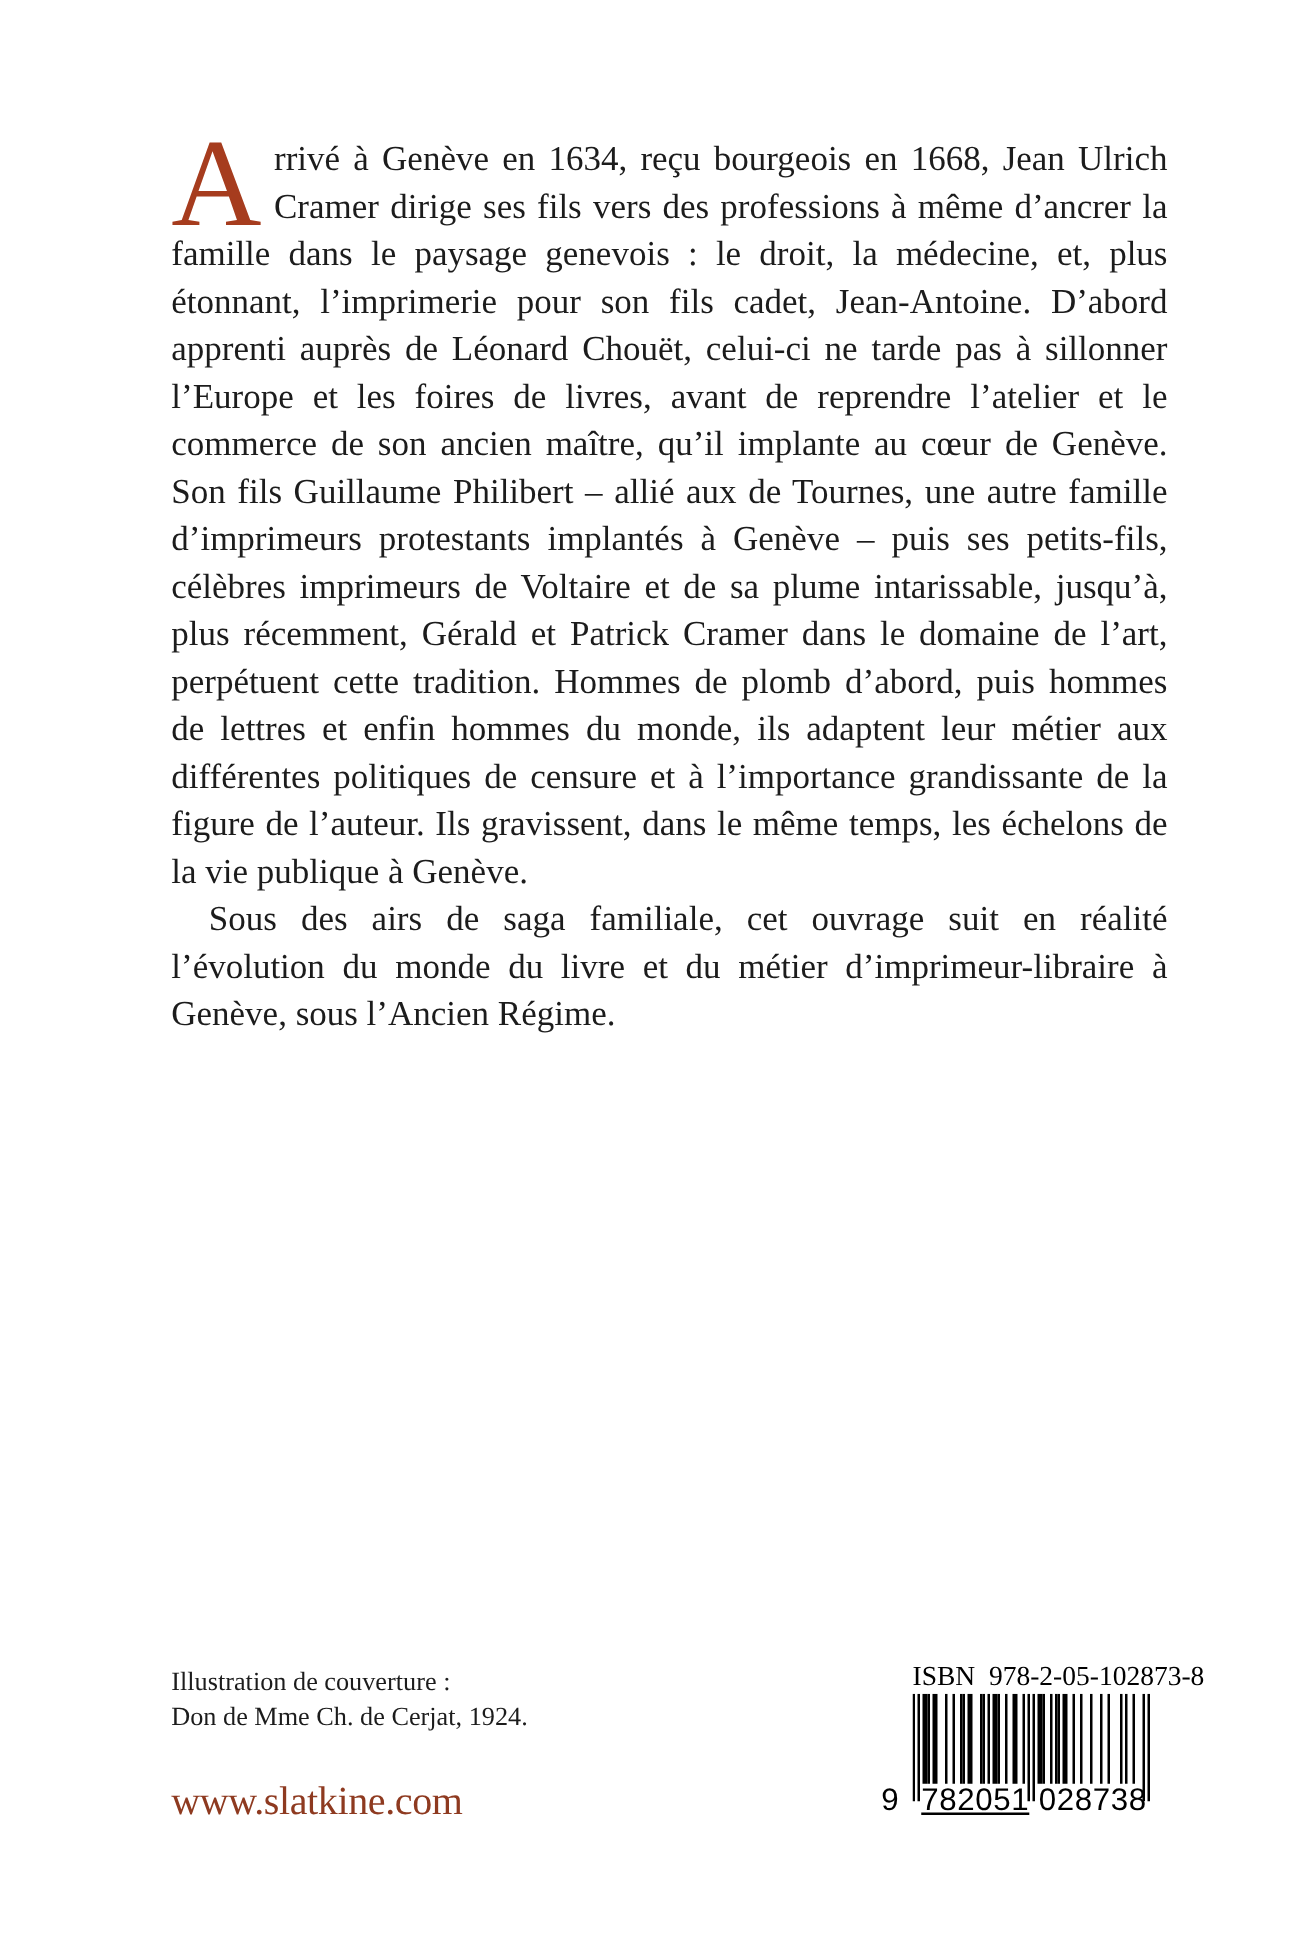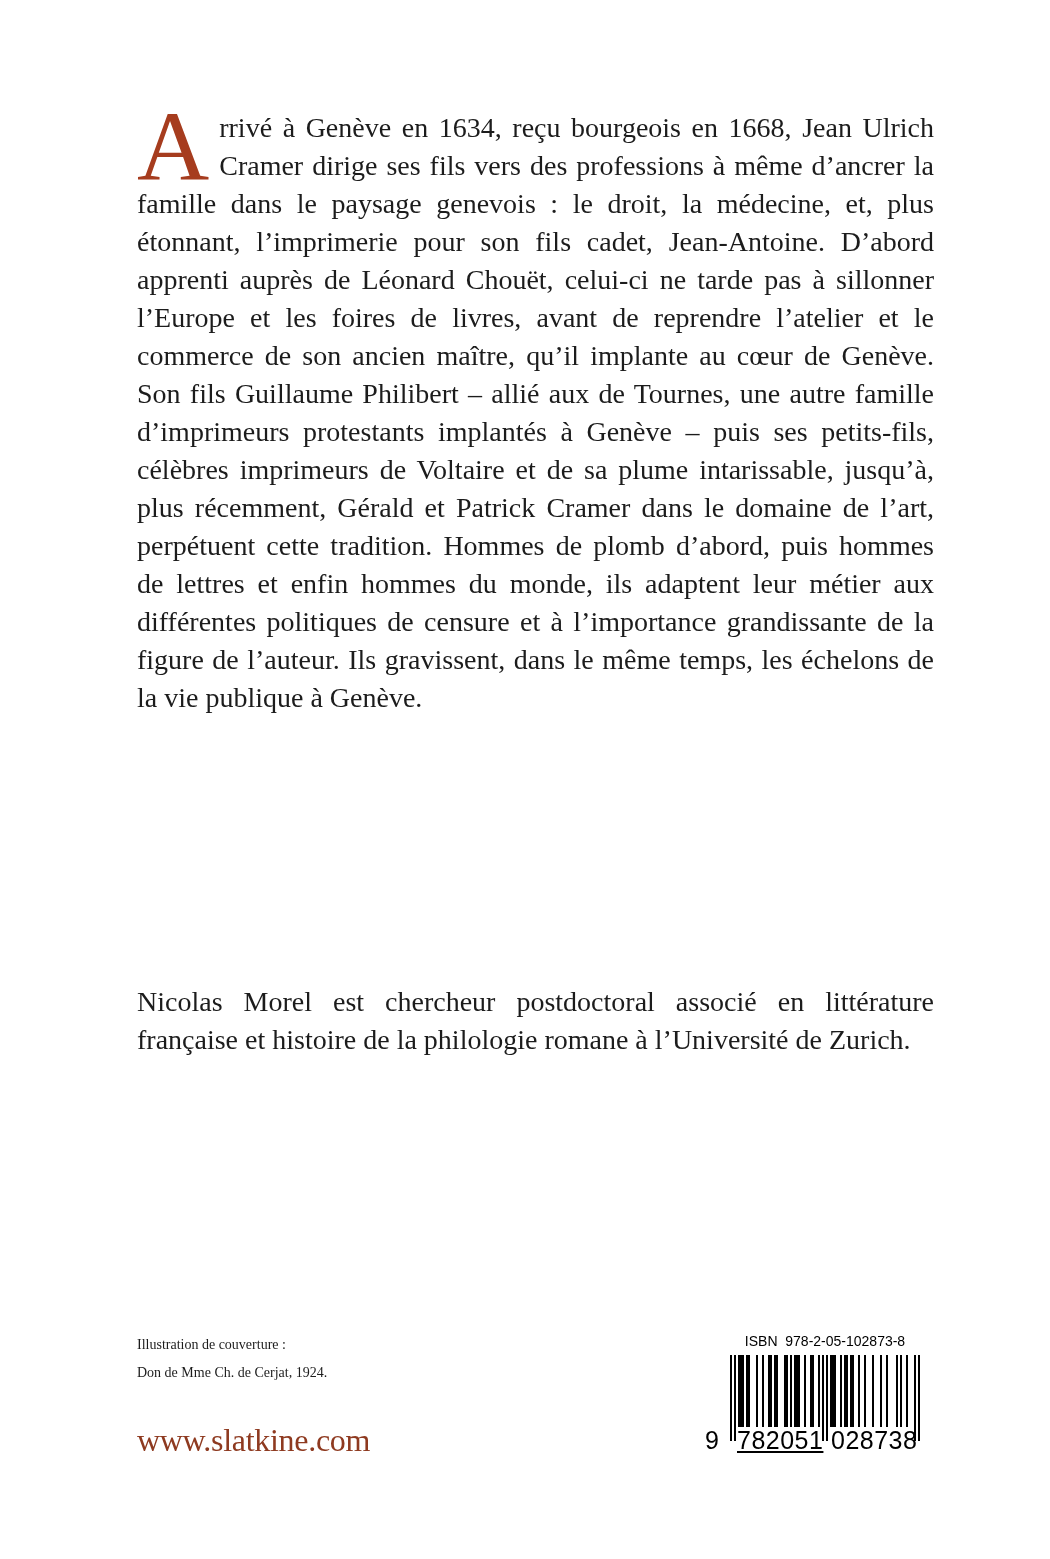--- a/index.html
+++ b/index.html
@@ -44,21 +44,21 @@
     width: 797px;
   }
 
   .credits {
     position: absolute;
     left: 137px;
     top: 1331px;
   }
   .credit-line {
     margin: 0;
-    font-size: 14px;
+    font-size: 21px;
     line-height: 28px;
     color: #1C1C1C;
   }
 
   .website {
     position: absolute;
     left: 137px;
     top: 1422px;
     margin: 0;
     font-size: 32px;
@@ -70,22 +70,22 @@
     position: absolute;
     left: 705px;
     top: 1329px;
     width: 222px;
     height: 132px;
   }
   .isbn-label {
     margin-left: 25px;
     width: 190px;
     text-align: center;
-    font-family: Liberation Sans, sans-serif;
-    font-size: 14px;
+    font-family: Liberation Serif, serif;
+    font-size: 22px;
     line-height: 24px;
     white-space: pre;
     color: #000000;
   }
   .barcode {
     margin-left: 25px;
     margin-top: 2px;
     width: 190px;
     height: 88px;
   }
@@ -104,25 +104,23 @@
   .d1 { left: 32px;  width: 84px; text-align: left; letter-spacing: 0.5px; text-decoration: underline; }
   .d2 { left: 126px; width: 84px; text-align: right; letter-spacing: 0.5px; }
 </style>
 </head>
 <body>
 
 <div class="page">
 
   <section class="synopsis">
     <p class="body-par lead"><span class="dropcap" style="color: rgb(166, 60, 30);">A</span><span>rrivé à Genève en 1634, reçu bourgeois en 1668, Jean Ulrich Cramer dirige ses fils vers des professions à même d’ancrer la famille dans le paysage genevois : le droit, la médecine, et, plus étonnant, l’imprimerie pour son fils cadet, Jean-Antoine. D’abord apprenti auprès de Léonard Chouët, celui-ci ne tarde pas à sillonner l’Europe et les foires de livres, avant de reprendre l’atelier et le commerce de son ancien maître, qu’il implante au cœur de Genève. Son fils Guillaume Philibert – allié aux de Tournes, une autre famille d’imprimeurs protestants implantés à Genève – puis ses petits-fils, célèbres imprimeurs de Voltaire et de sa plume intarissable, jusqu’à, plus récemment, Gérald et Patrick Cramer dans le domaine de l’art, perpétuent cette tradition. Hommes de plomb d’abord, puis hommes de lettres et enfin hommes du monde, ils adaptent leur métier aux différentes politiques de censure et à l’importance grandissante de la figure de l’auteur. Ils gravissent, dans le même temps, les échelons de la vie publique à Genève.</span></p>
+    <p class="body-par indented">Sous des airs de saga familiale, cet ouvrage suit en réalité l’évolution du monde du livre et du métier d’imprimeur-libraire à Genève, sous l’Ancien Régime.</p>
   </section>
 
-  <section class="bio">
-    <p class="body-par">Nicolas Morel est chercheur postdoctoral associé en littérature française et histoire de la philologie romane à l’Université de Zurich.</p>
-  </section>
 
   <footer>
 
     <div class="credits">
       <p class="credit-line">Illustration de couverture :</p>
       <p class="credit-line">Don de Mme Ch. de Cerjat, 1924.</p>
     </div>
 
     <p class="website" style="color: rgb(142, 58, 32);">www.slatkine.com</p>
 

